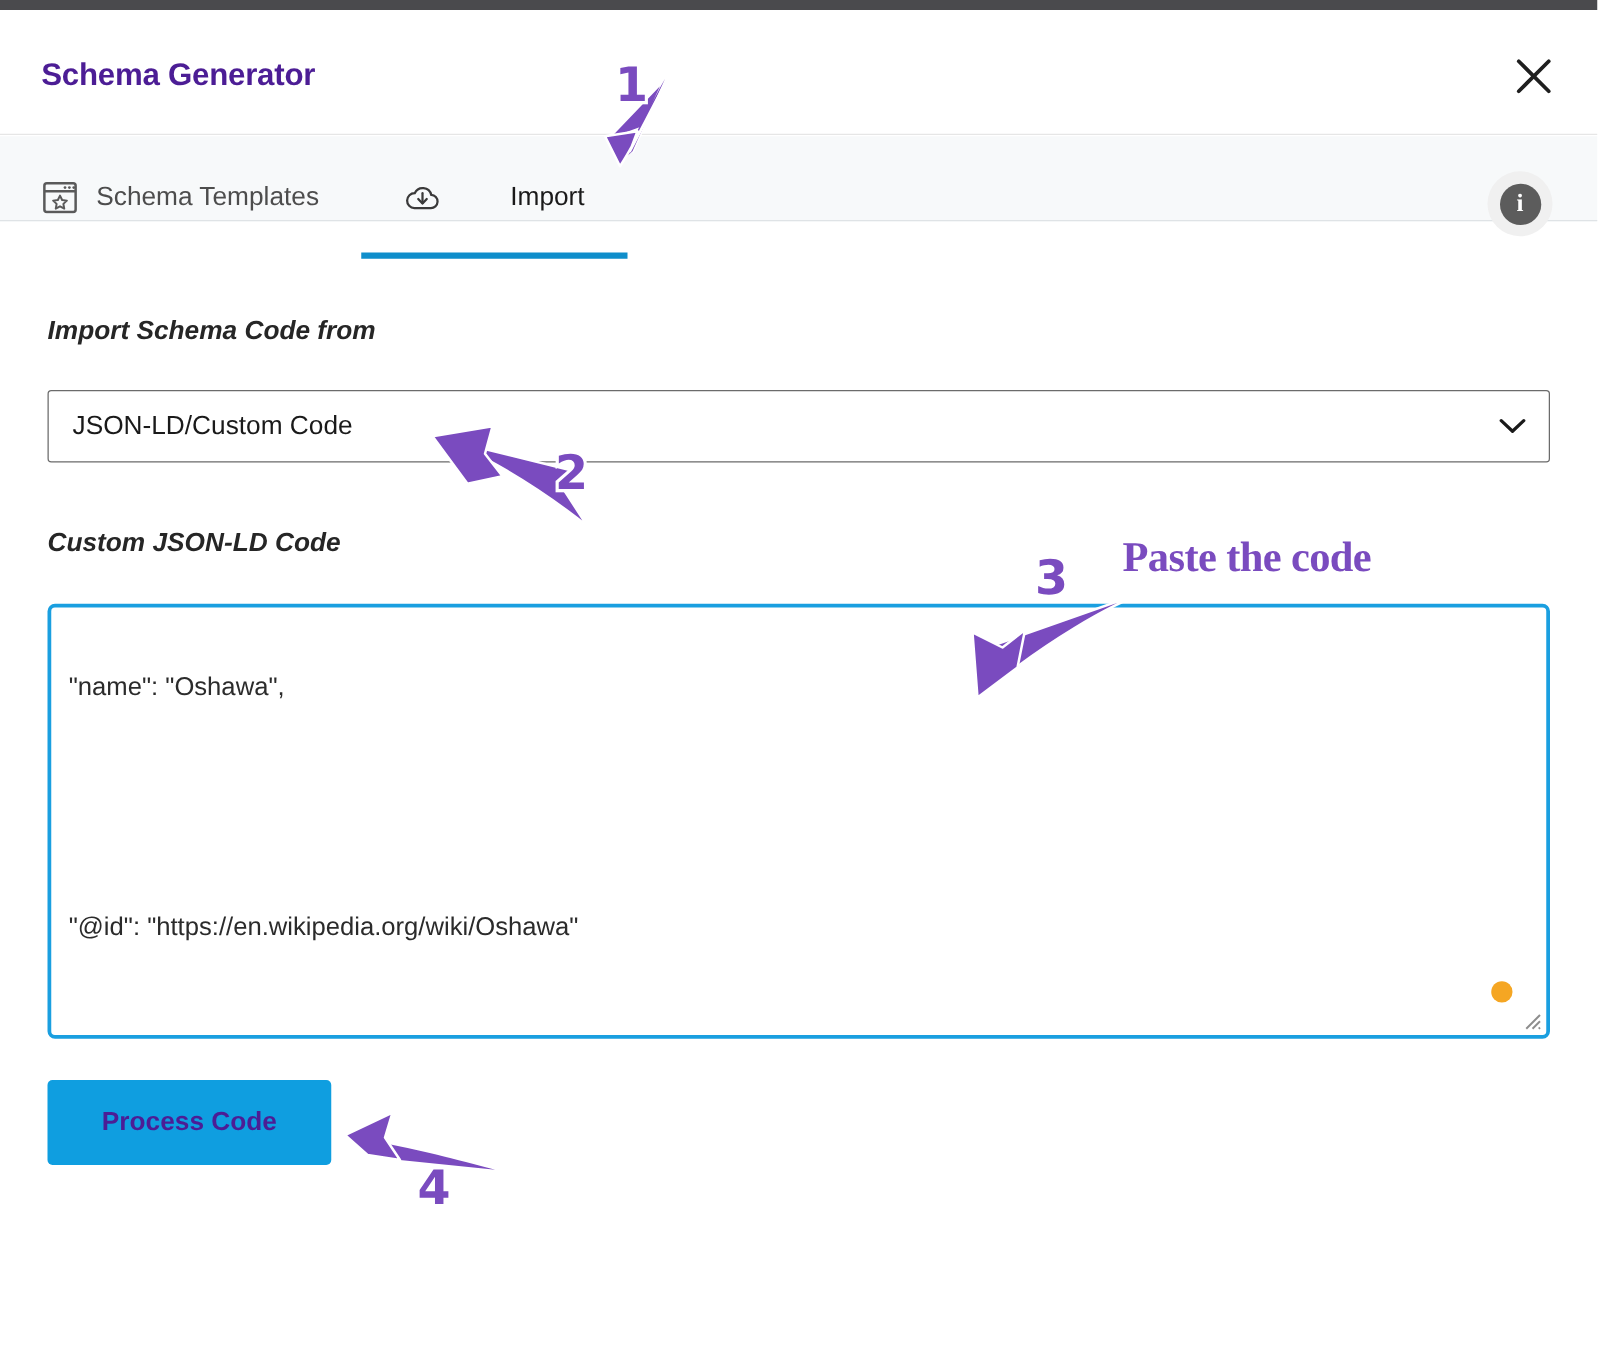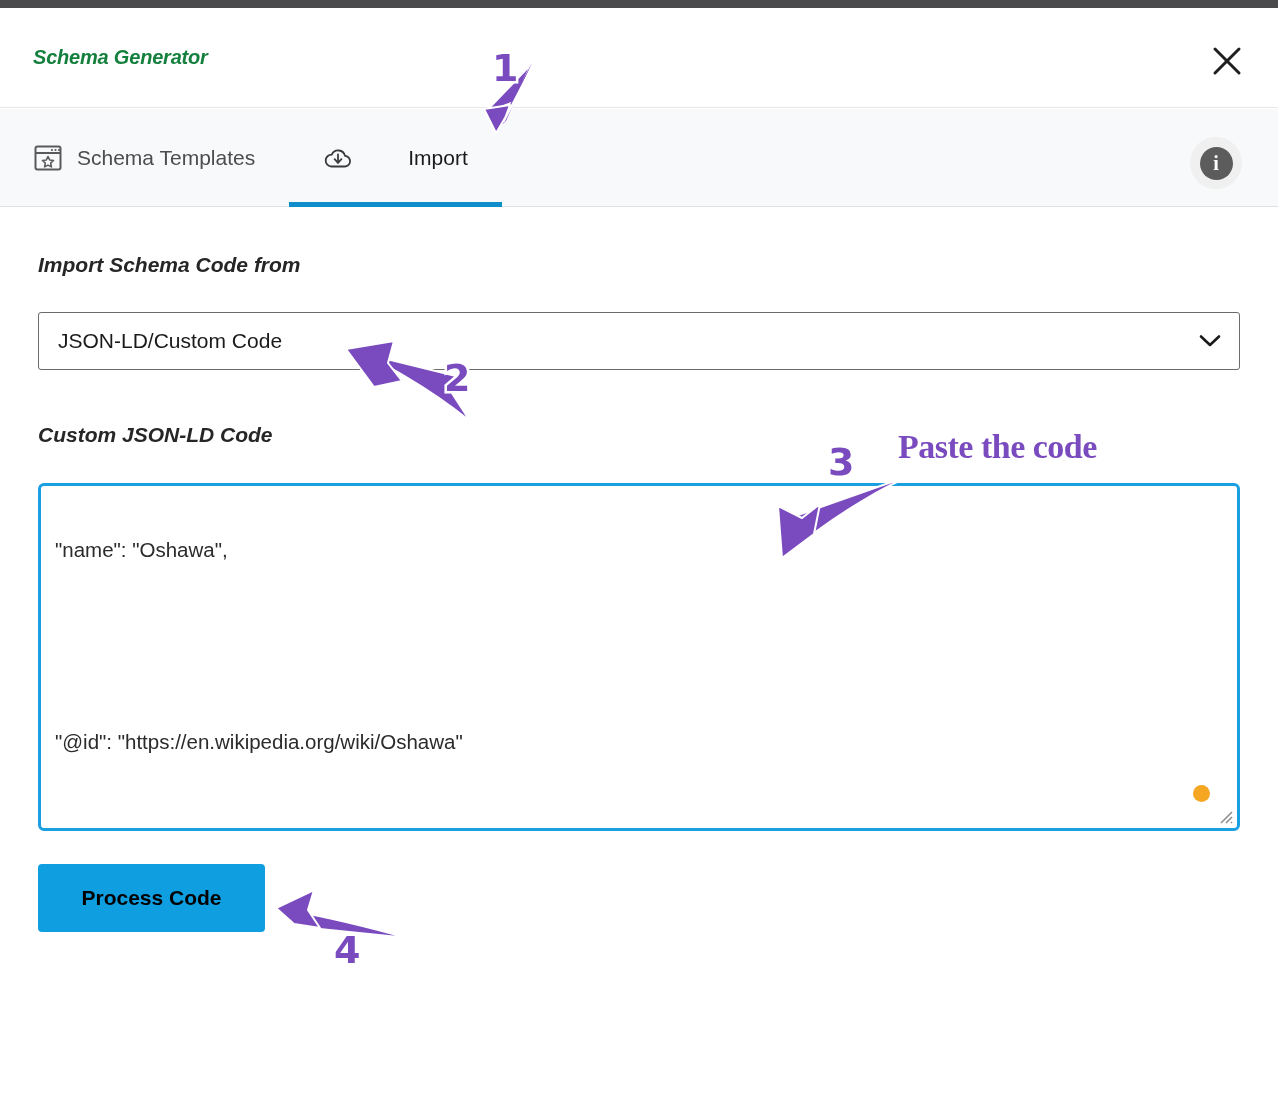--- a/index.html
+++ b/index.html
@@ -25,36 +25,35 @@
 
   
   .modal-header {
     position: absolute; top: 8px; left: 0;
     width: 1278px; height: 100px;
     background: #ffffff;
     border-bottom: 1px solid #e6e6e6;
   }
   .modal-title {
     position: absolute; left: 33px; top: 38px;
-    font-size: 20px; font-weight: bold; color: #15803d;
+    font-size: 25px; font-weight: bold; color: #4c1d95;
     letter-spacing: -0.2px;
-    font-style: italic;
   }
   .close-btn {
     position: absolute; right: 34px; top: 36px;
     width: 34px; height: 34px;
     cursor: pointer;
     display: flex; align-items: center; justify-content: center;
   }
   .close-btn svg { display: block; }
 
   
   .tabbar {
     position: absolute; top: 109px; left: 0;
-    width: 1278px; height: 98px;
+    width: 1278px; height: 68px;
     background: #f7f9fa;
     border-bottom: 1px solid #dfe3e6;
   }
   .tabs {
     position: absolute; left: 0; top: 0;
     height: 98px;
     display: flex; align-items: center;
   }
   .tab {
     position: relative;
@@ -156,21 +155,21 @@
   .resize-grip {
     position: absolute; right: 3px; bottom: 3px;
     width: 18px; height: 18px;
   }
 
   .process-btn {
     position: absolute; left: 38px; top: 864px;
     width: 227px; height: 68px;
     background: #0f9ee0;
     border: none; border-radius: 4px;
-    color: #000000;
+    color: #4c1d95;
     font-size: 21px; font-weight: bold;
     font-family: "Liberation Sans", sans-serif;
     cursor: pointer;
     display: flex; align-items: center; justify-content: center;
   }
 
   
   .anno {
     position: absolute;
     pointer-events: none;

